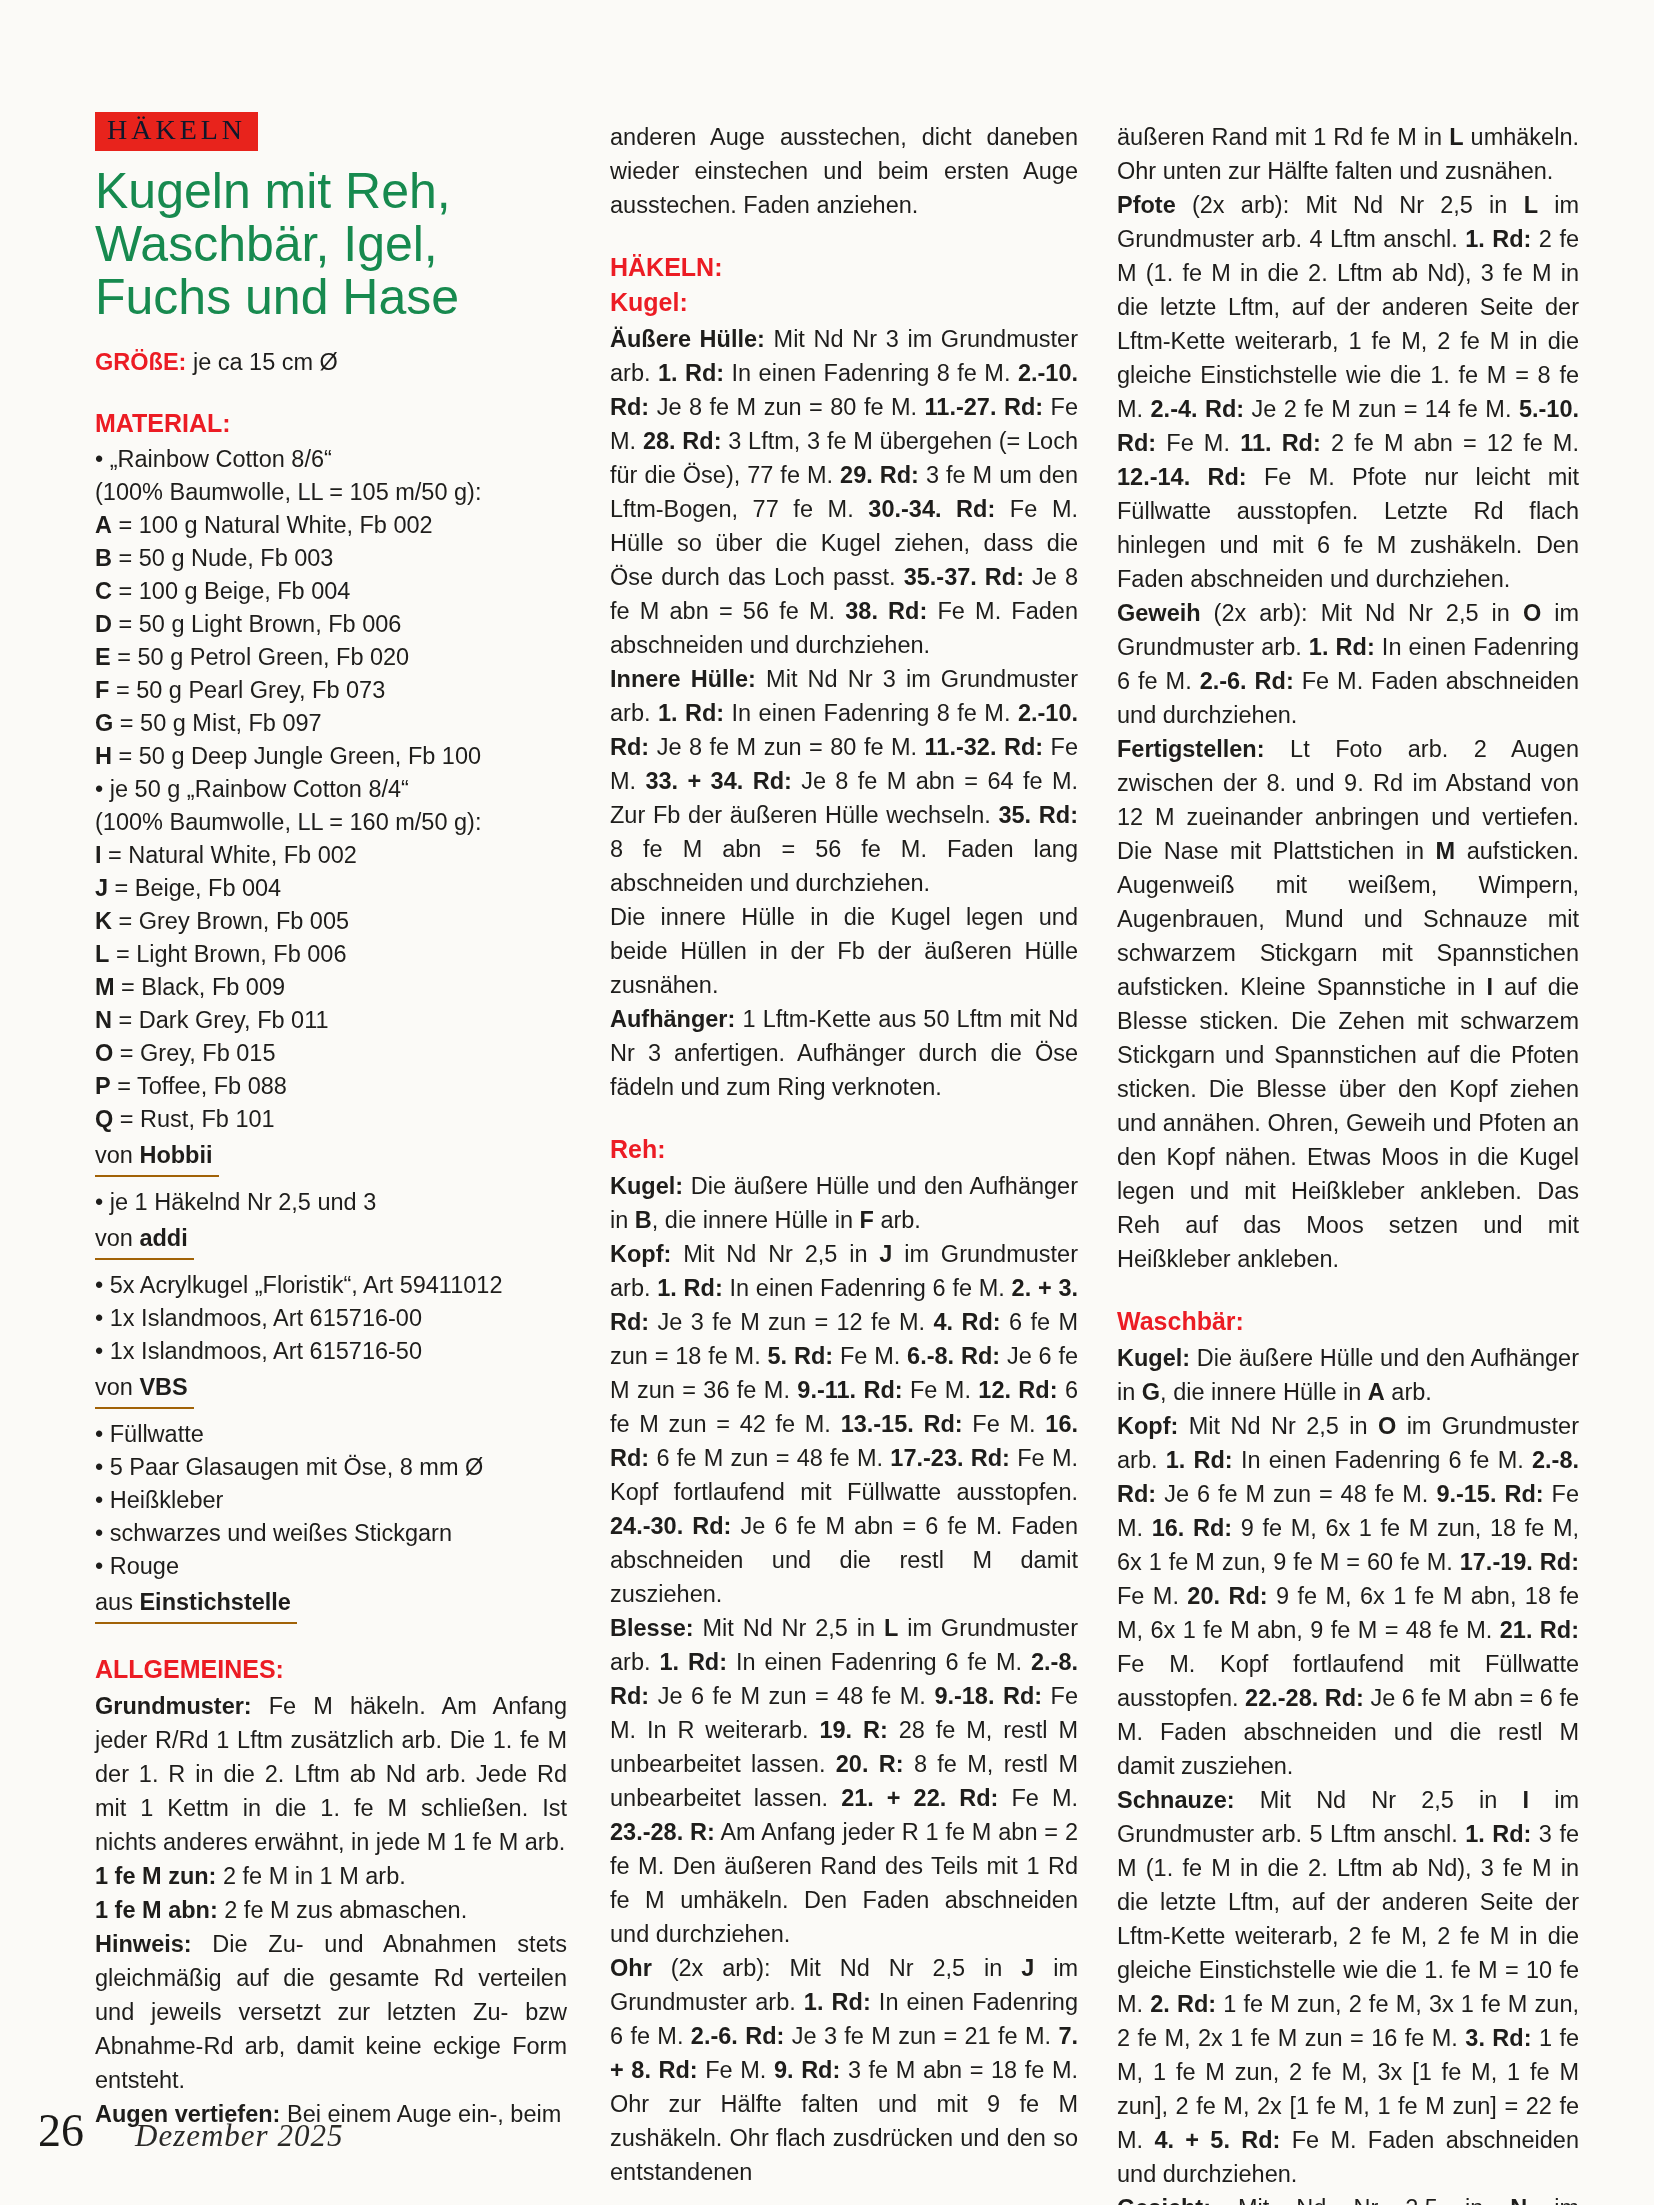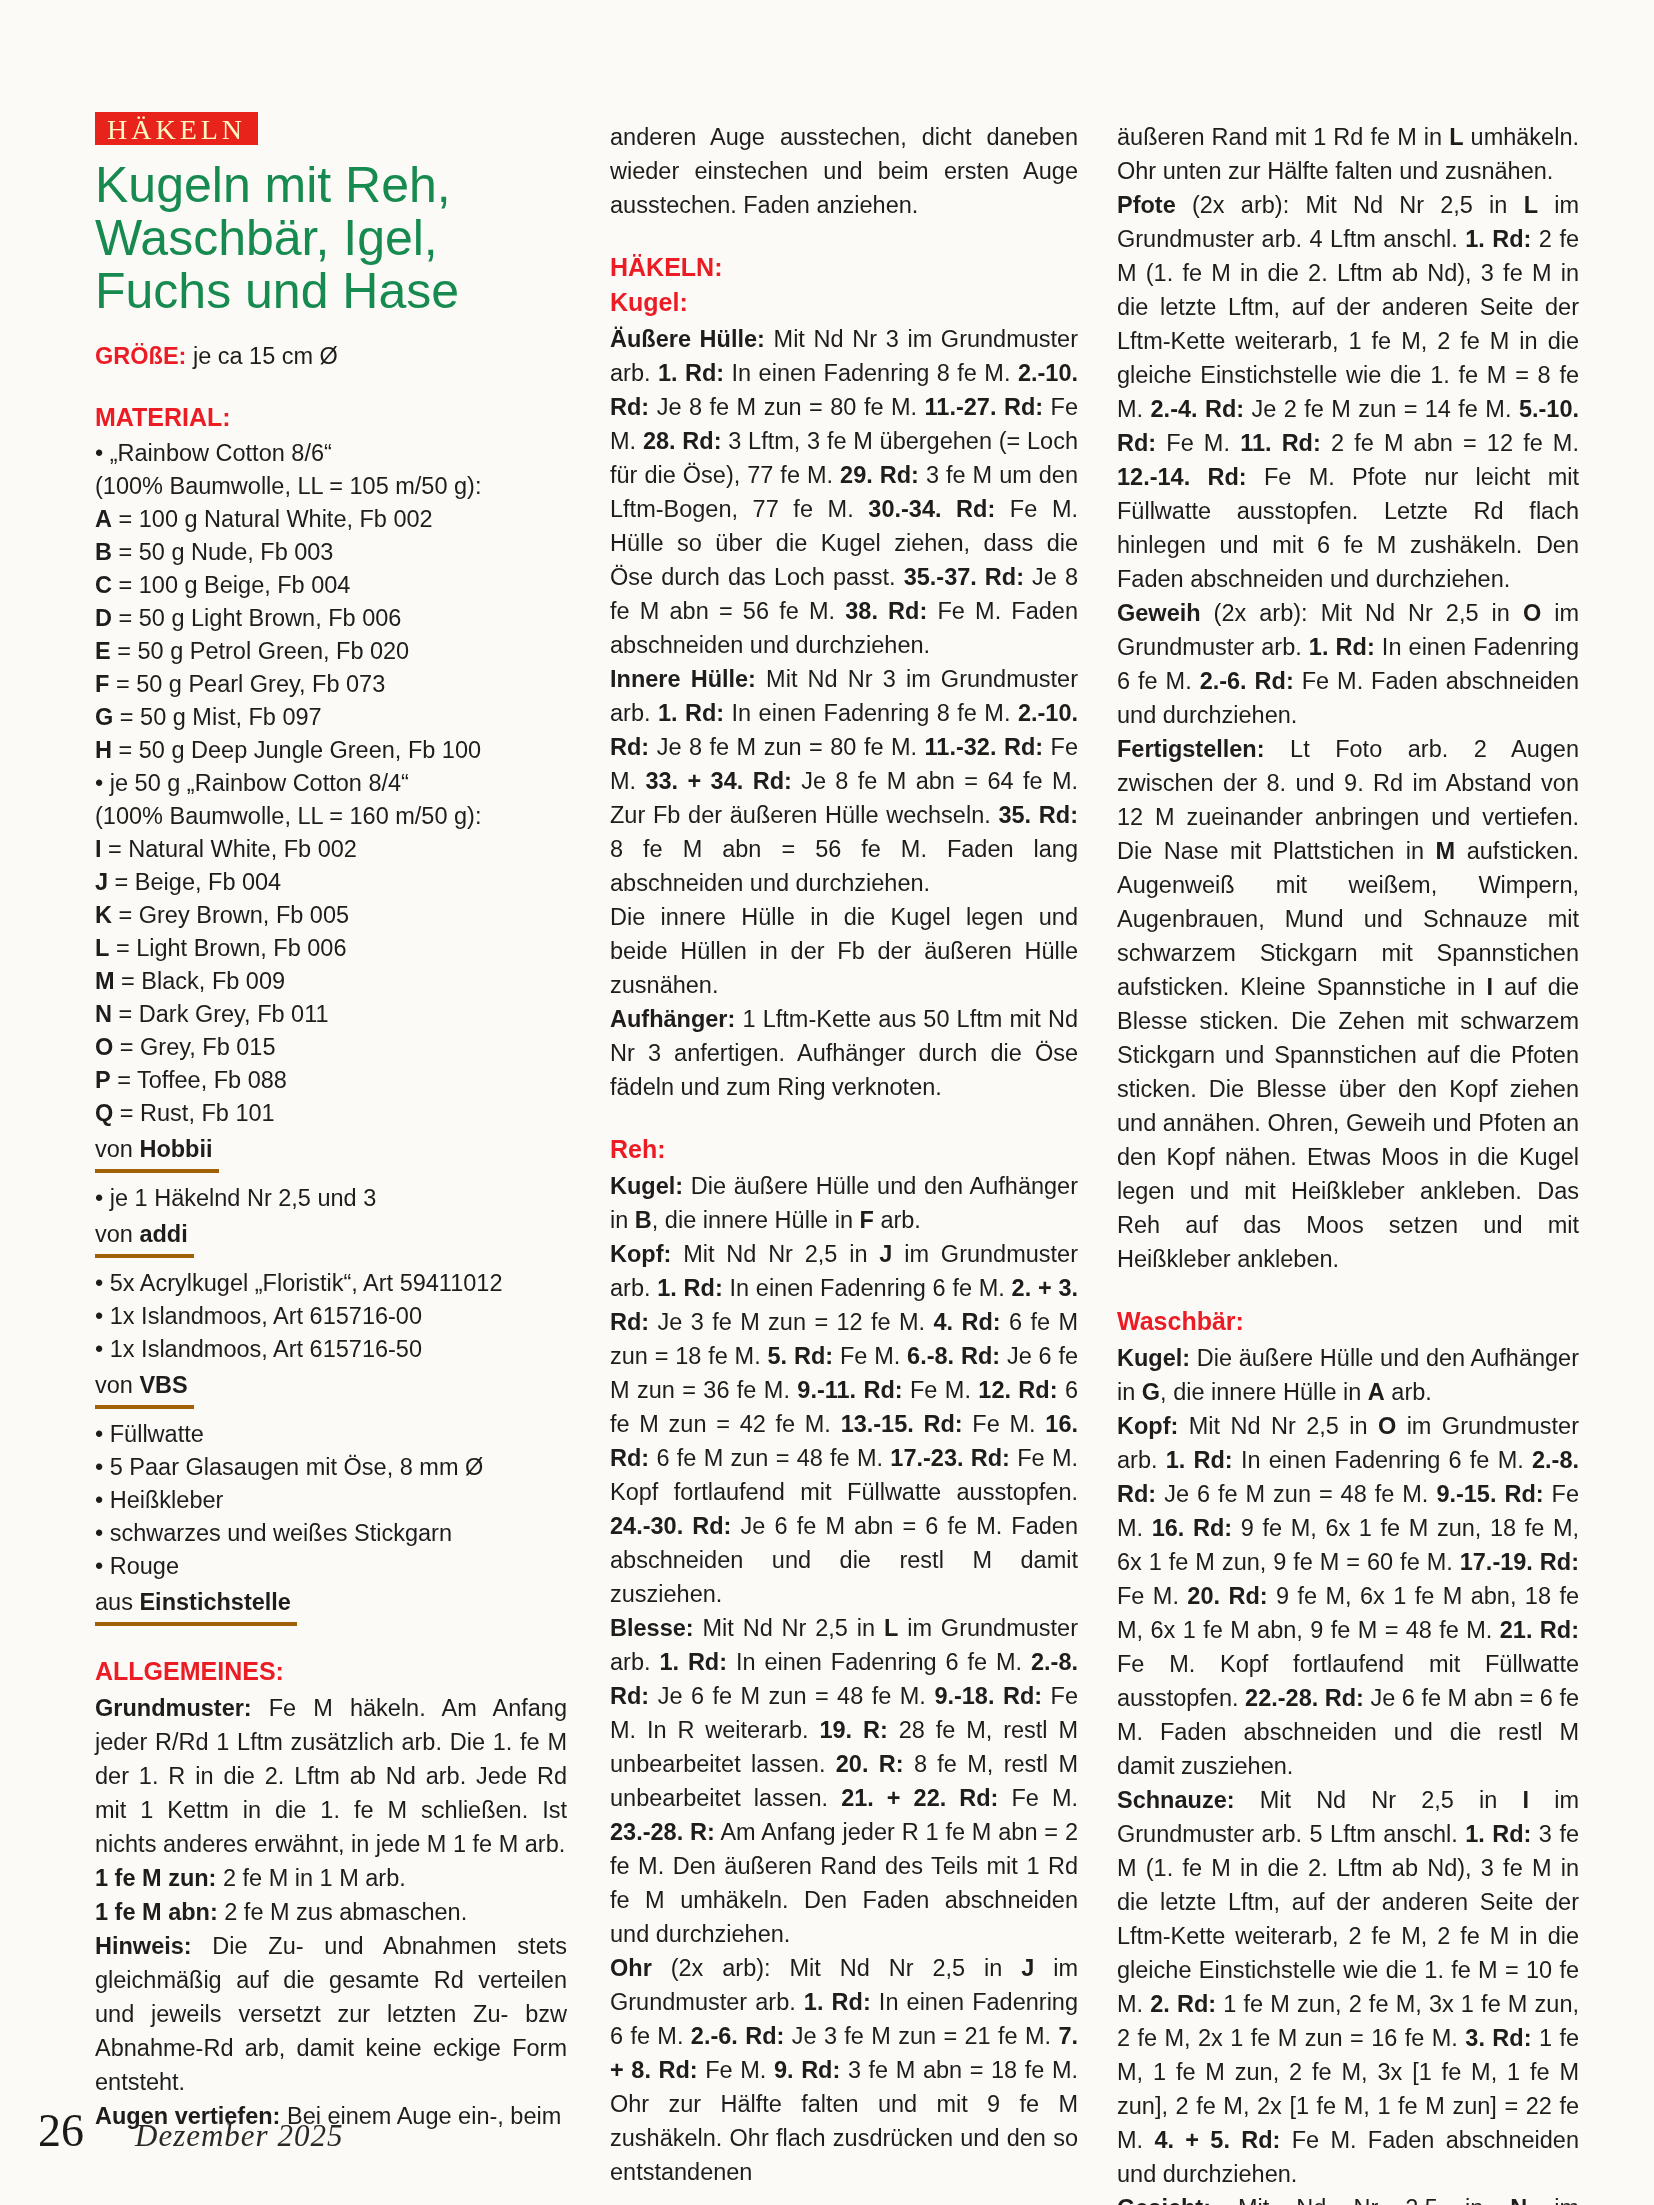--- a/index.html
+++ b/index.html
@@ -11,25 +11,25 @@
     color:#1e1d1b;
     overflow:hidden;
   }
   .col { position:absolute; top:0; }
   #col-left   { left:95px;  width:472px; top:112px; }
   #col-middle { left:610px; width:468px; top:120px; }
   #col-right  { left:1117px;width:462px; top:120px; }
 
   .badge {
     display:inline-block;
-    background:#e8231c; color:#fef9c3;
+    background:#e8231c; color:#0f172a;
     font-family:"Liberation Serif", serif;
     font-size:28px; line-height:28px;
     letter-spacing:4px;
-    padding:4px 12px 1px 12px;
+    padding:4px 12px 7px 12px;
   }
   .title {
     margin:14px 0 0 0;
     color:#178a4f;
     font-size:50px; line-height:53px;
     font-weight:400;
     letter-spacing:0px;
   }
   .para {
     margin:0;
@@ -45,21 +45,21 @@
   }
   .heading {
     margin:0 0 4px 0;
     color:#ec1c24; font-weight:bold;
     font-size:25px; line-height:31px;
   }
   .vendor {
     display:table;
     margin:5px 0 9px 0;
     font-size:23.5px; line-height:29px;
-    border-bottom:4px solid #a16207;
+    border-bottom:2px solid #a16207;
     padding:0 6px 5px 0;
   }
   .b  { font-weight:bold; }
   .r  { color:#ec1c24; }
   .size { margin-top:21px; }
   .mt-md { margin-top:30px; }
   .mt-lg { margin-top:29px; }
   .footer {
     position:absolute; left:38px; top:2104px;
     display:flex; align-items:baseline;

